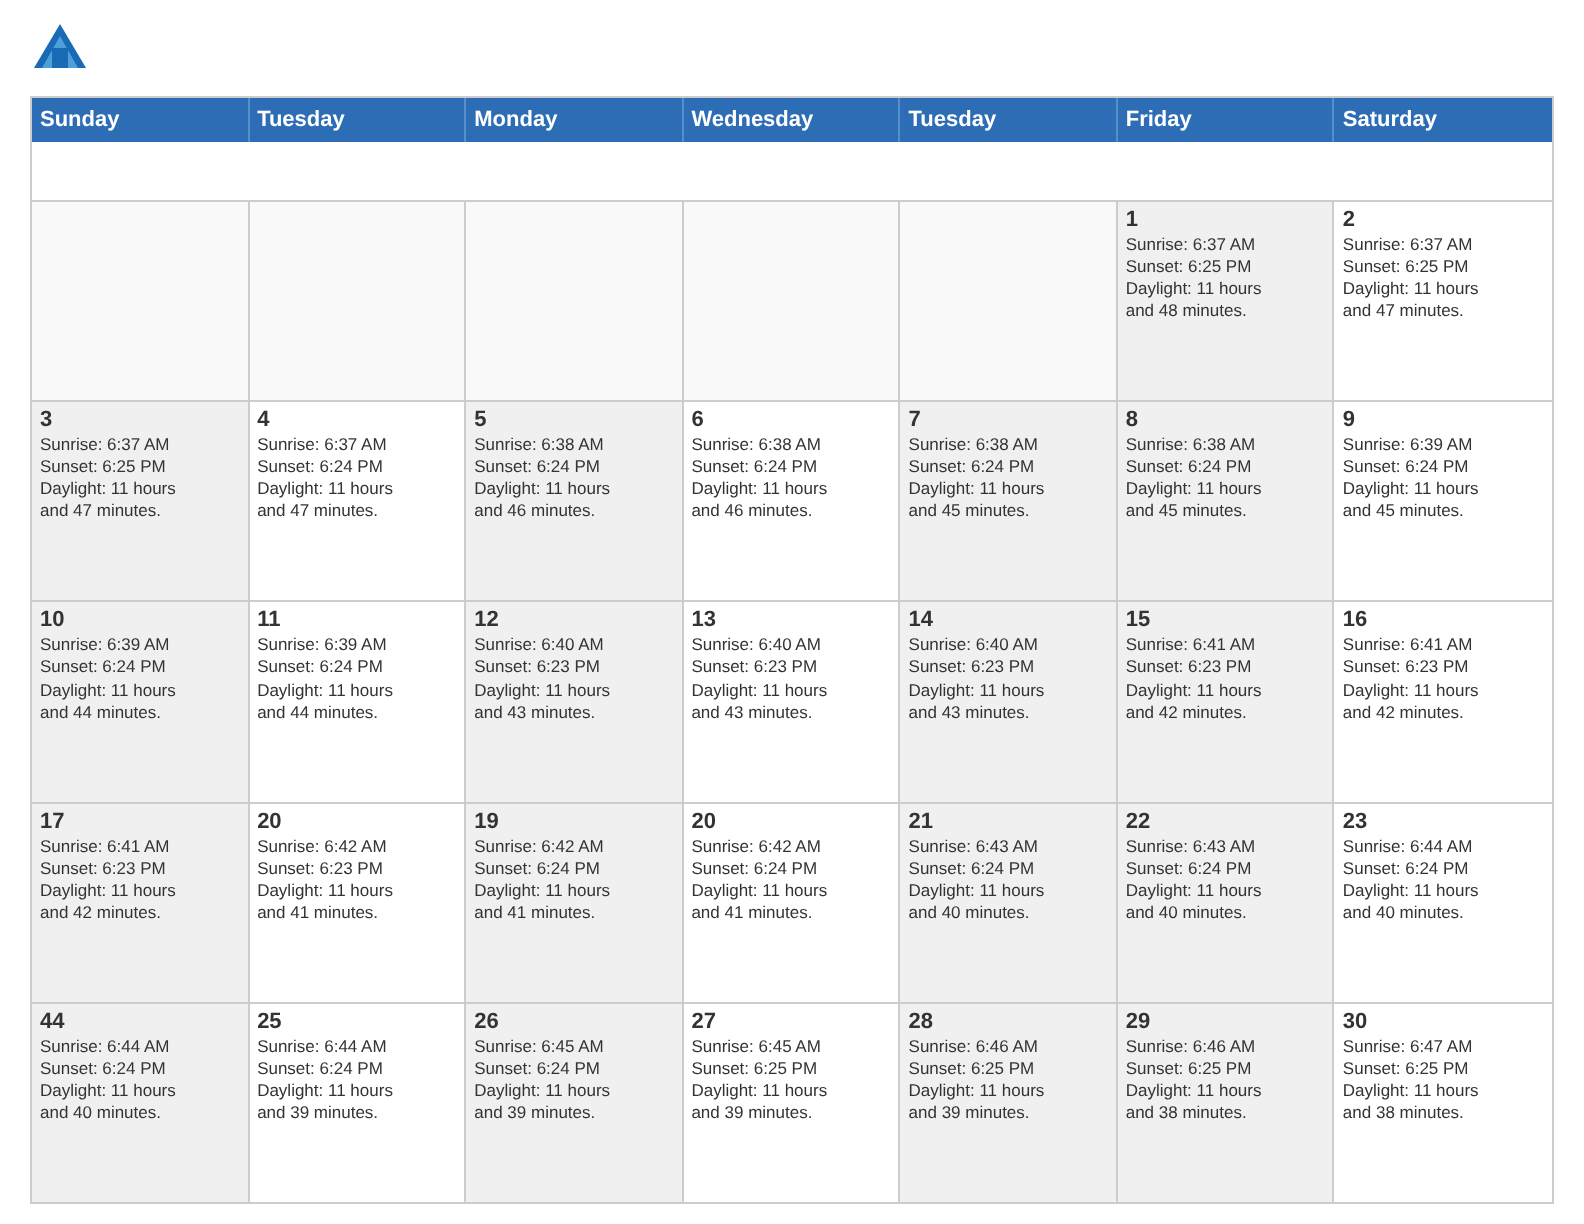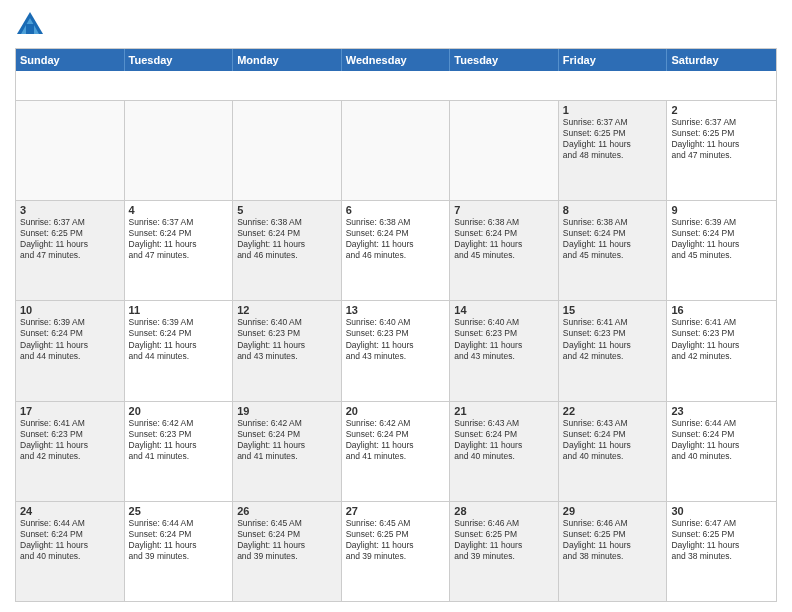--- a/index.html
+++ b/index.html
@@ -317,21 +317,21 @@
           <div class="cal-cell">
             <span class="day-num">23</span>
             <div class="day-info" style="white-space: pre-line;">Sunrise: 6:44 AM
 Sunset: 6:24 PM
 Daylight: 11 hours
 and 40 minutes.</div>
           </div>
         </div>
         <div class="cal-row">
           <div class="cal-cell shaded">
-            <span class="day-num">24</span>
+            <span class="day-num">44</span>
             <div class="day-info" style="white-space: pre-line;">Sunrise: 6:44 AM
 Sunset: 6:24 PM
 Daylight: 11 hours
 and 40 minutes.</div>
           </div>
           <div class="cal-cell">
             <span class="day-num">25</span>
             <div class="day-info" style="white-space: pre-line;">Sunrise: 6:44 AM
 Sunset: 6:24 PM
 Daylight: 11 hours

